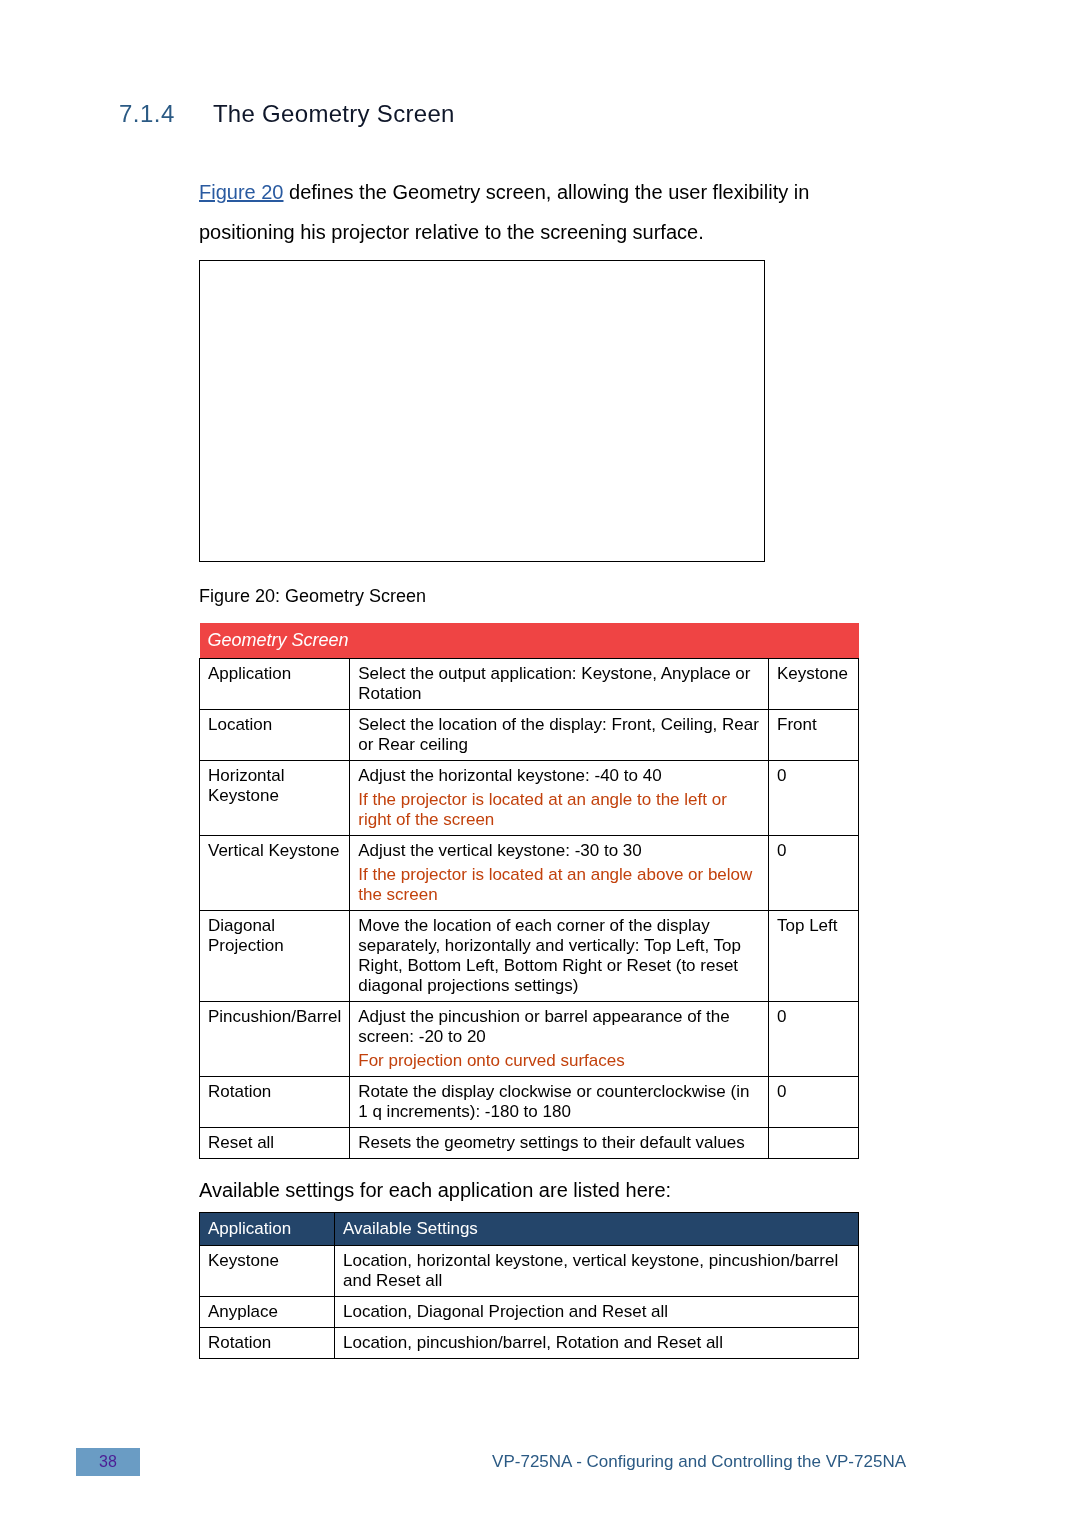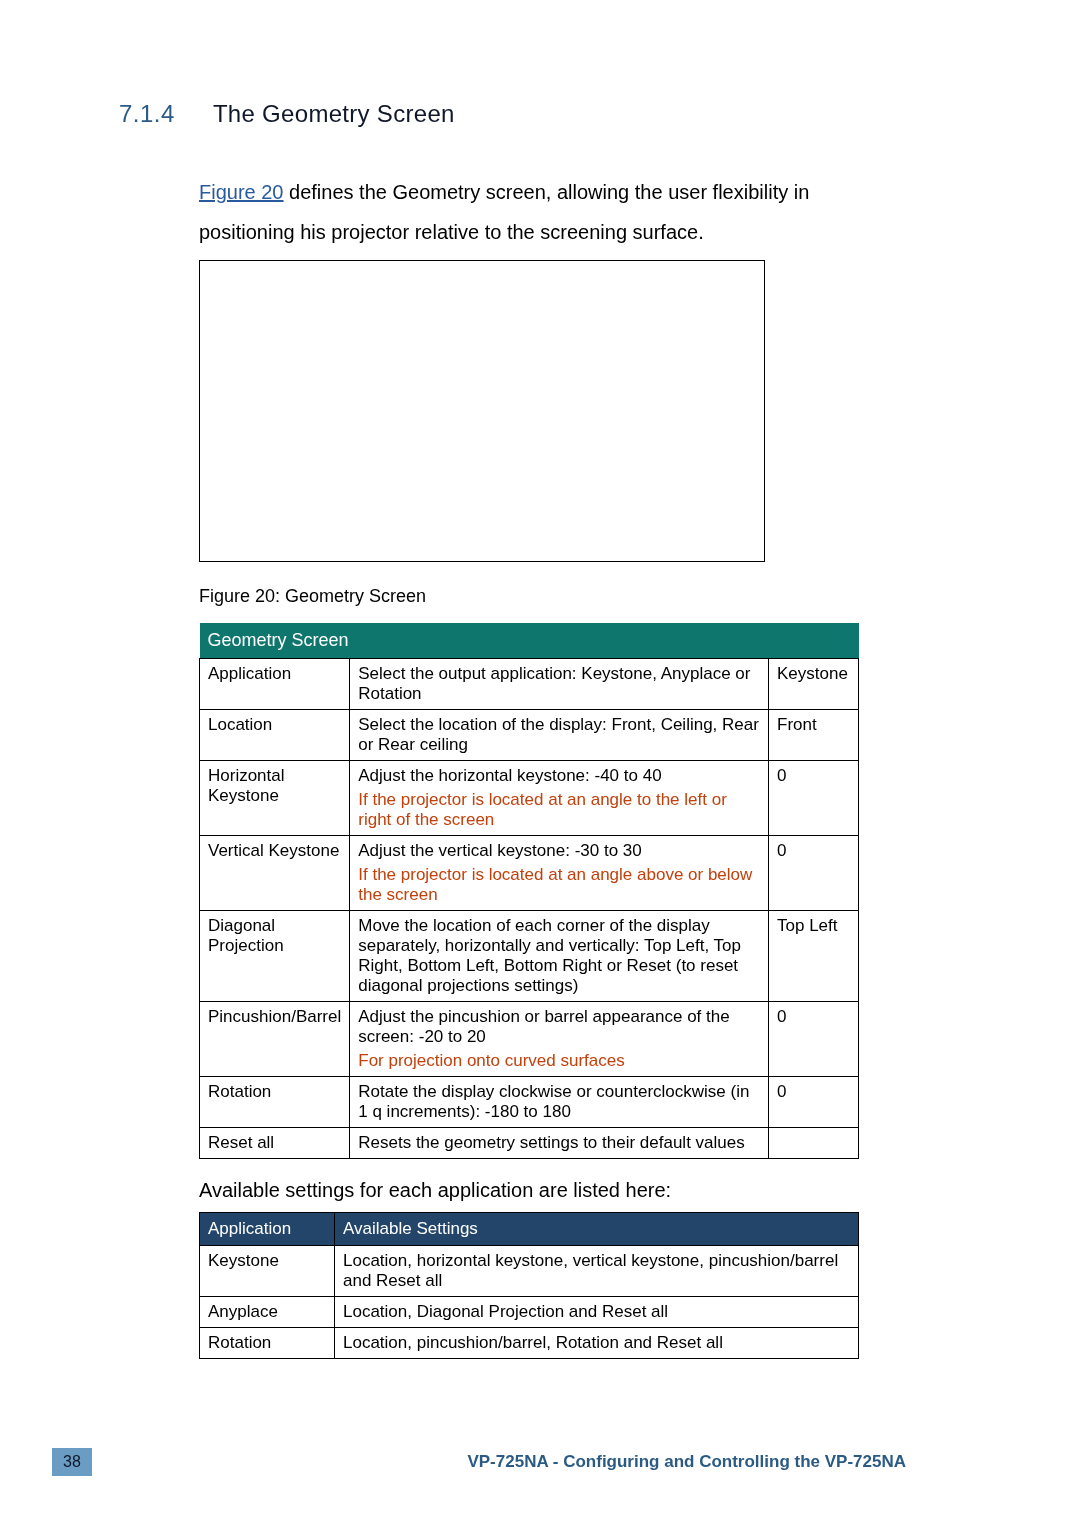--- a/index.html
+++ b/index.html
@@ -8,32 +8,32 @@
   .heading-row { display: flex; gap: 38px; margin-bottom: 44px; }
   .heading-num { font-size: 24px; color: #2b5a84; letter-spacing: 0.5px; }
   .heading-title { font-size: 24px; color: #0f172a; letter-spacing: 0.3px; }
   .body-text { font-size: 20px; line-height: 2.0; margin-left: 80px; margin-bottom: 8px; }
   .body-text a { color: #295aa0; text-decoration: underline; }
   .figure-box { margin-left: 80px; width: 566px; height: 302px; border: 1px solid #000; background: #fff; margin-bottom: 24px; margin-top: 6px; }
   .caption { margin-left: 80px; font-size: 18px; margin-bottom: 16px; color:#000000;}
   table { border-collapse: collapse; width: 660px; margin-left: 80px; font-size: 17px; }
   table.settings, table.apps { margin-bottom: 20px; }
   td, th { padding: 5px 8px; vertical-align: top; text-align: left; }
-  .tbl-title { background: #0f766e; color: #fff; font-weight: normal; font-size: 18px; padding: 7px 8px; }
+  .tbl-title { background: #ef4444; color: #fff; font-weight: normal; font-size: 18px; padding: 7px 8px; font-style: italic; }
   .tbl-head { background: #24456a; color: #fff; font-weight: normal; font-size: 17px; padding: 6px 8px; }
   .col-setting { width: 135px; border: 1px solid #000; }
   .col-func { border: 1px solid #000; }
   .col-default { width: 90px; border: 1px solid #000; }
   .note { color: #c2410c; display:block; margin-top:4px; }
   .avail-text { margin-left: 80px; font-size: 20px; margin-top: 18px; margin-bottom: 10px; }
   .apps .col-app { width: 135px; border: 1px solid #000; }
   .apps .col-av { border: 1px solid #000; }
   .footer { position: absolute; left: 0; right: 0; bottom: 56px; display:flex; align-items:center; }
-  .page-badge { background: #6a9cc4; color: #0f172a; width: 40px; height: 28px; display:flex; align-items:center; justify-content:center; font-size:16px; margin-left: 52px; }
-  .footer-title { color: #2b5a84; font-size: 17px; margin-left: auto; margin-right: 174px; font-weight: bold; }
+  .page-badge { background: #6a9cc4; color: #4c1d95; width: 64px; height: 28px; display:flex; align-items:center; justify-content:center; font-size:16px; margin-left: 76px; }
+  .footer-title { color: #2b5a84; font-size: 17px; margin-left: auto; margin-right: 174px; }
 </style>
 </head>
 <body>
 
 <div class="page">
   <div class="heading-row">
     <span class="heading-num">7.1.4</span>
     <span class="heading-title">The Geometry Screen</span>
   </div>
 

